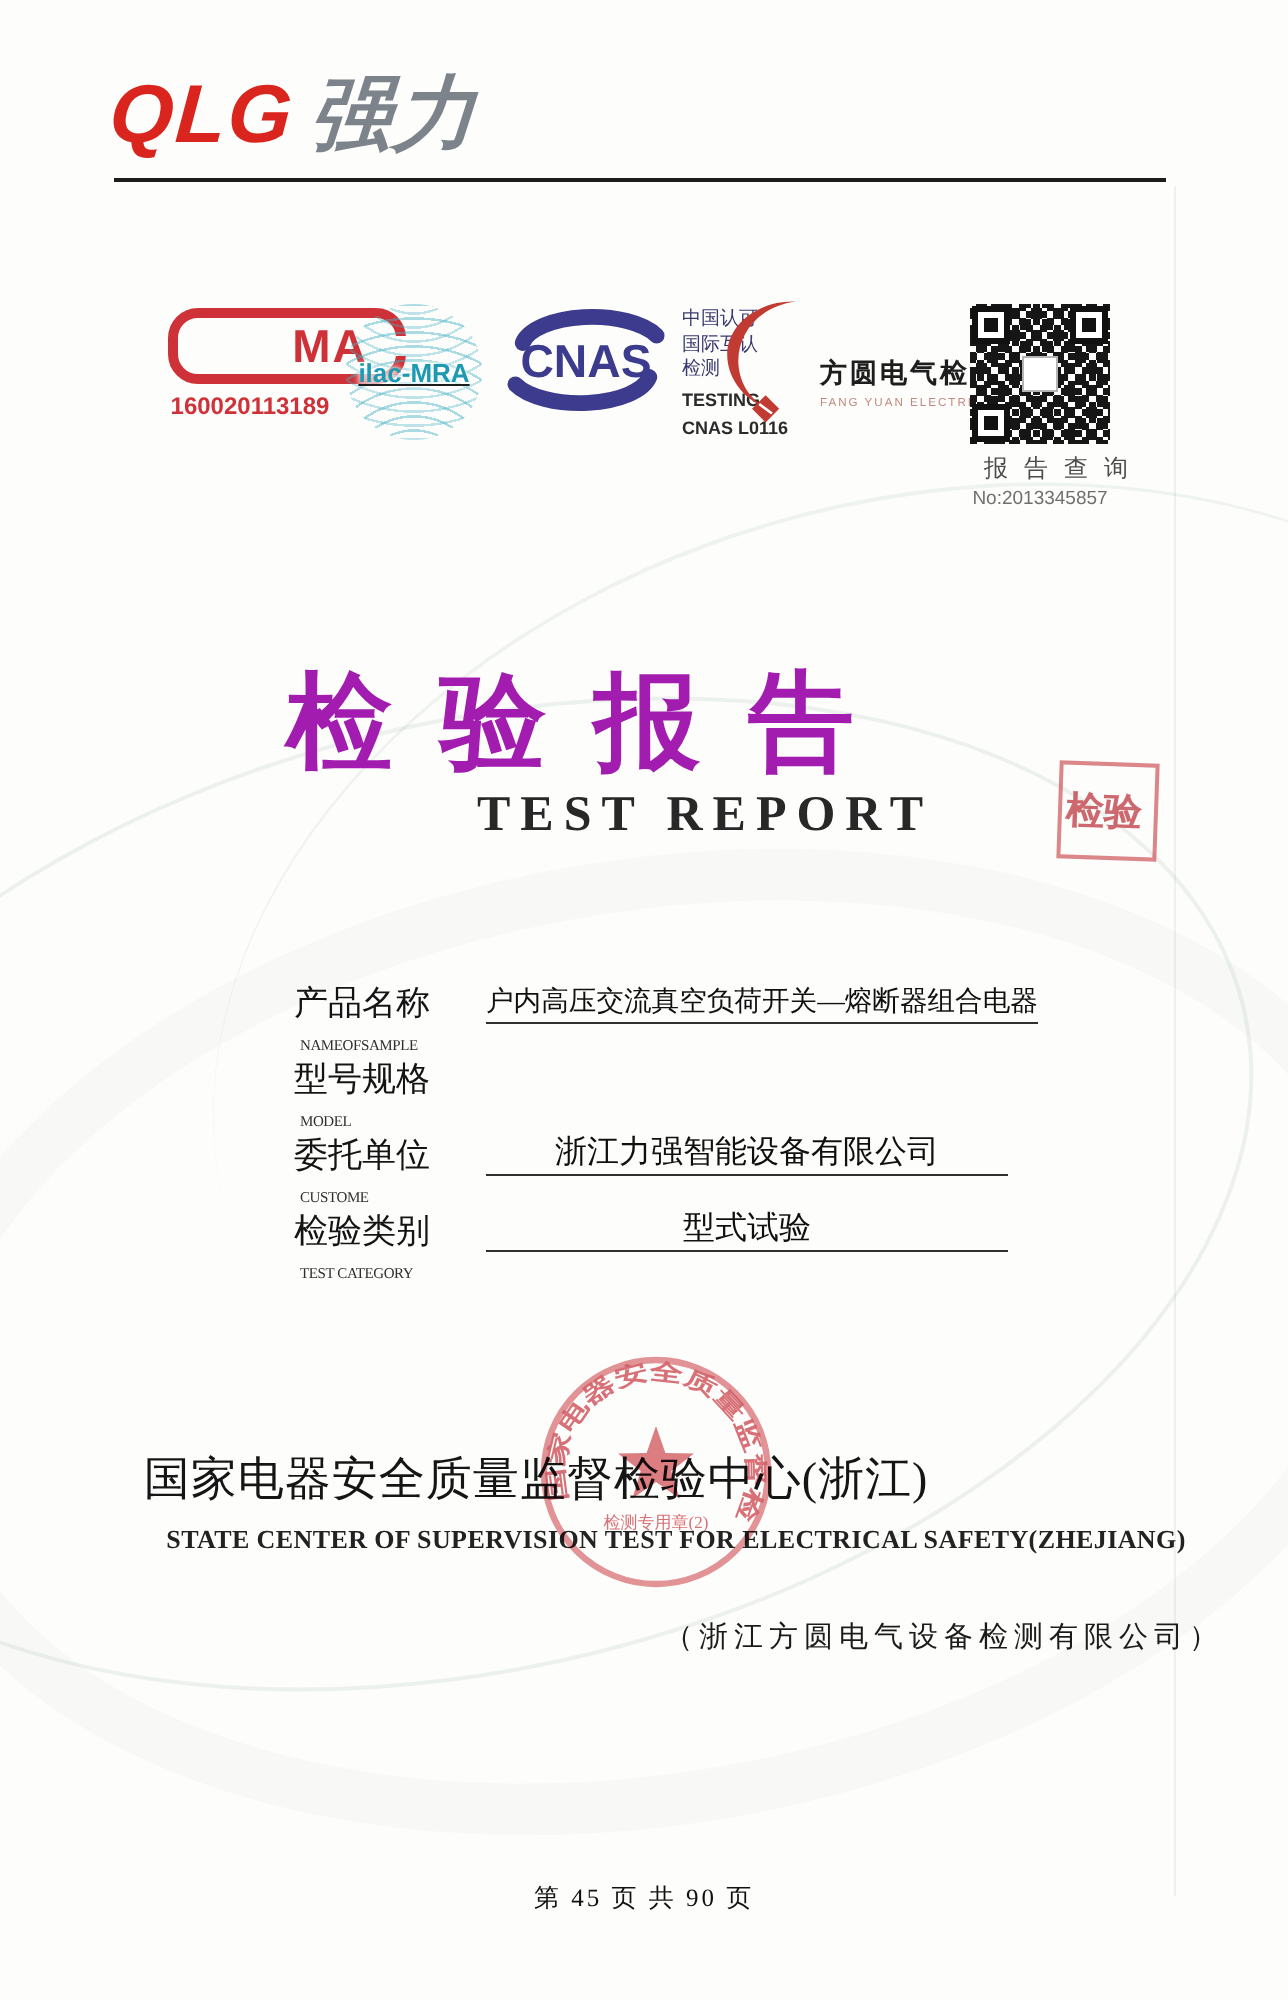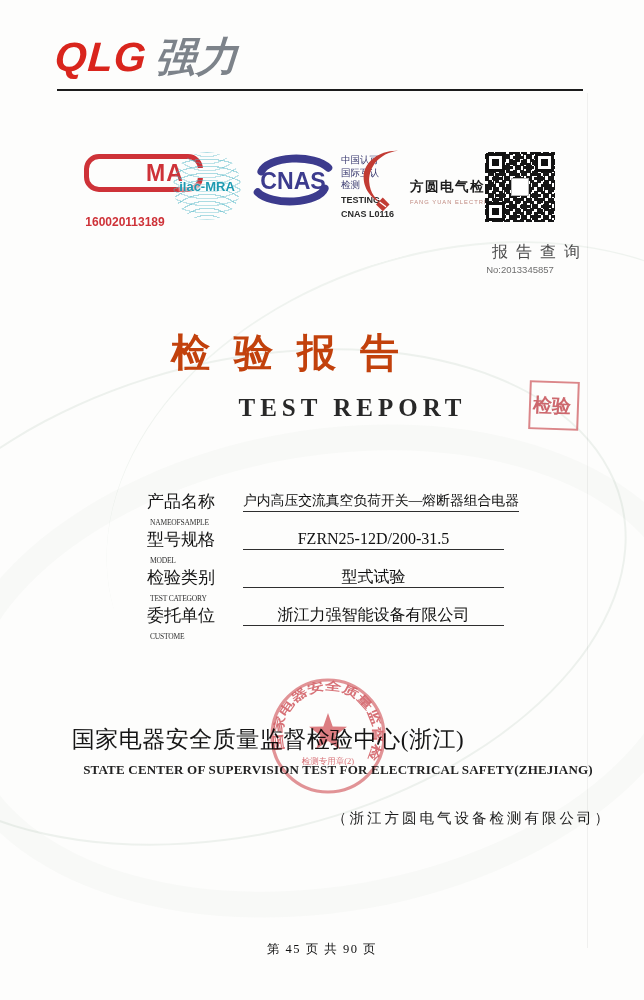--- a/index.html
+++ b/index.html
@@ -18,27 +18,27 @@
   .brand-latin{color:#d9251d;}
   .brand-cjk{color:#7d838a;margin-left:8px;}
   .rule{position:absolute;left:57px;top:89px;width:526px;height:2px;background:#1c1c1c;}
 
   
   .cma{position:absolute;left:84px;top:154px;width:82px;text-align:center;}
   .cma-box{position:relative;width:66px;height:28px;margin:0 auto;border:5px solid #ce3238;border-radius:15px;
            display:flex;align-items:center;justify-content:center;
            font-family:"Liberation Sans",sans-serif;font-weight:bold;font-size:23px;color:#ce3238;letter-spacing:1px;padding-left:43px;}
   .cma-box::after{content:"";position:absolute;right:-5px;top:9px;height:10px;width:5px;background:#fdfdfc;}
-  .cma-num{margin-top:23px;font-family:"Liberation Sans",sans-serif;font-weight:bold;font-size:12px;color:#ce3238;letter-spacing:0;}
+  .cma-num{margin-top:4px;font-family:"Liberation Sans",sans-serif;font-weight:bold;font-size:12px;color:#ce3238;letter-spacing:0;}
 
   .ilac{position:absolute;left:173px;top:152px;width:68px;height:68px;border-radius:50%;
         background:
           repeating-radial-gradient(circle at 50% 135%, rgba(70,178,196,.45) 0 1.2px, transparent 1.2px 7px),
           repeating-radial-gradient(circle at 50% -35%, rgba(70,178,196,.35) 0 1.2px, transparent 1.2px 7px);
-        display:flex;align-items:center;justify-content:center;}
+        display:flex;align-items:center;justify-content:center;text-decoration:underline;}
   .ilac-t{font-family:"Liberation Sans",sans-serif;font-weight:bold;font-size:13px;color:#1d9ab1;
           text-shadow:0 0 3px #fff,0 0 3px #fff;}
 
   .cnas{position:absolute;left:250px;top:152px;display:flex;}
   .cnas-txt{margin-left:5px;margin-top:2px;font-family:"Liberation Sans",sans-serif;line-height:12.5px;}
   .cnas-zh{font-size:9.5px;color:#3a3a70;display:block;}
   .cnas-en{font-size:9px;font-weight:bold;color:#2b2b2b;display:block;margin-top:2px;}
 
   .fy{position:absolute;left:358px;top:148px;display:flex;}
   .fy-txt{margin-left:4px;margin-top:30px;}
@@ -48,26 +48,26 @@
   .qrb{position:absolute;left:484px;top:152px;width:72px;text-align:center;}
   .qr{position:relative;width:70px;height:70px;margin:0 auto;background-color:#fff;
       background-image:
         repeating-conic-gradient(#161616 0% 25%, transparent 0% 50%),
         repeating-conic-gradient(#161616 0% 25%, transparent 0% 50%);
       background-size:7px 7px,11px 11px;background-position:0 0,3px 2px;}
   .qr-f{position:absolute;width:13px;height:13px;border:3px solid #111;background:#fff;}
   .qr-f::after{content:"";position:absolute;inset:3px;background:#111;}
   .qr-f.tl{left:1px;top:1px}.qr-f.tr{right:1px;top:1px}.qr-f.bl{left:1px;bottom:1px}
   .qr-c{position:absolute;inset:26px;background:#fff;border:1px solid #b5b5b5;}
-  .qr-cap{margin-top:20px;font-size:16px;color:#4c4c4c;letter-spacing:8px;text-indent:8px;white-space:nowrap;}
+  .qr-cap{margin-top:4px;font-size:12px;color:#4c4c4c;letter-spacing:8px;text-indent:8px;white-space:nowrap;}
   .qr-num{margin-top:1px;font-size:9.5px;color:#6f6f6f;font-family:"Liberation Sans",sans-serif;text-align:center;}
 
   
   .title-zh{position:absolute;left:0;top:326px;width:570px;text-align:center;
-            font-size:39px;font-weight:bold;color:#c2410c;letter-spacing:24px;text-indent:24px;}
+            font-size:53px;font-weight:bold;color:#a21caf;letter-spacing:24px;text-indent:24px;}
   .title-en{position:absolute;left:0;top:394px;width:644px;text-align:center;
             font-size:25px;font-weight:bold;color:#282828;letter-spacing:5px;text-indent:5px;padding-left:28px;}
   .corner-stamp{position:absolute;left:529px;top:381px;width:44px;height:45px;
             border:2.5px solid rgba(204,82,88,.7);transform:rotate(2deg);overflow:hidden;
             display:flex;align-items:center;color:rgba(193,66,74,.8);
             font-size:19px;font-weight:bold;letter-spacing:0;padding-left:2px;white-space:nowrap;}
 
   
   .fields{position:absolute;left:147px;top:490px;width:357px;}
   .frow{display:flex;align-items:flex-end;height:22px;margin-bottom:16px;position:relative;}
@@ -164,35 +164,34 @@
         <span>产品名称</span>
         <span class="flab-en">NAMEOFSAMPLE</span>
       </span>
       <span class="fval">户内高压交流真空负荷开关—熔断器组合电器</span>
     </div>
     <div class="frow">
       <span class="flab">
         <span>型号规格</span>
         <span class="flab-en">MODEL</span>
       </span>
-      <span class="fval">FZRN25-12D/200-31.5</span>
+    </div>
+    <div class="frow">
+      <span class="flab">
+        <span>委托单位</span>
+        <span class="flab-en">CUSTOME</span>
+      </span>
+      <span class="fval">浙江力强智能设备有限公司</span>
     </div>
     <div class="frow">
       <span class="flab">
         <span>检验类别</span>
         <span class="flab-en">TEST CATEGORY</span>
       </span>
       <span class="fval">型式试验</span>
-    </div>
-    <div class="frow">
-      <span class="flab">
-        <span>委托单位</span>
-        <span class="flab-en">CUSTOME</span>
-      </span>
-      <span class="fval">浙江力强智能设备有限公司</span>
     </div>
   </div>
 
   <div class="org-zh">国家电器安全质量监督检验中心(浙江)</div>
   <div class="org-en">STATE CENTER OF SUPERVISION TEST FOR ELECTRICAL SAFETY(ZHEJIANG)</div>
   <div class="org-sub">（浙江方圆电气设备检测有限公司）</div>
 
   <svg class="org-seal" viewBox="0 0 120 120">
     <defs>
       <path id="ringpath" d="M 16.8 75.7 A 46 46 0 1 1 103.2 75.7" fill="none"></path>

